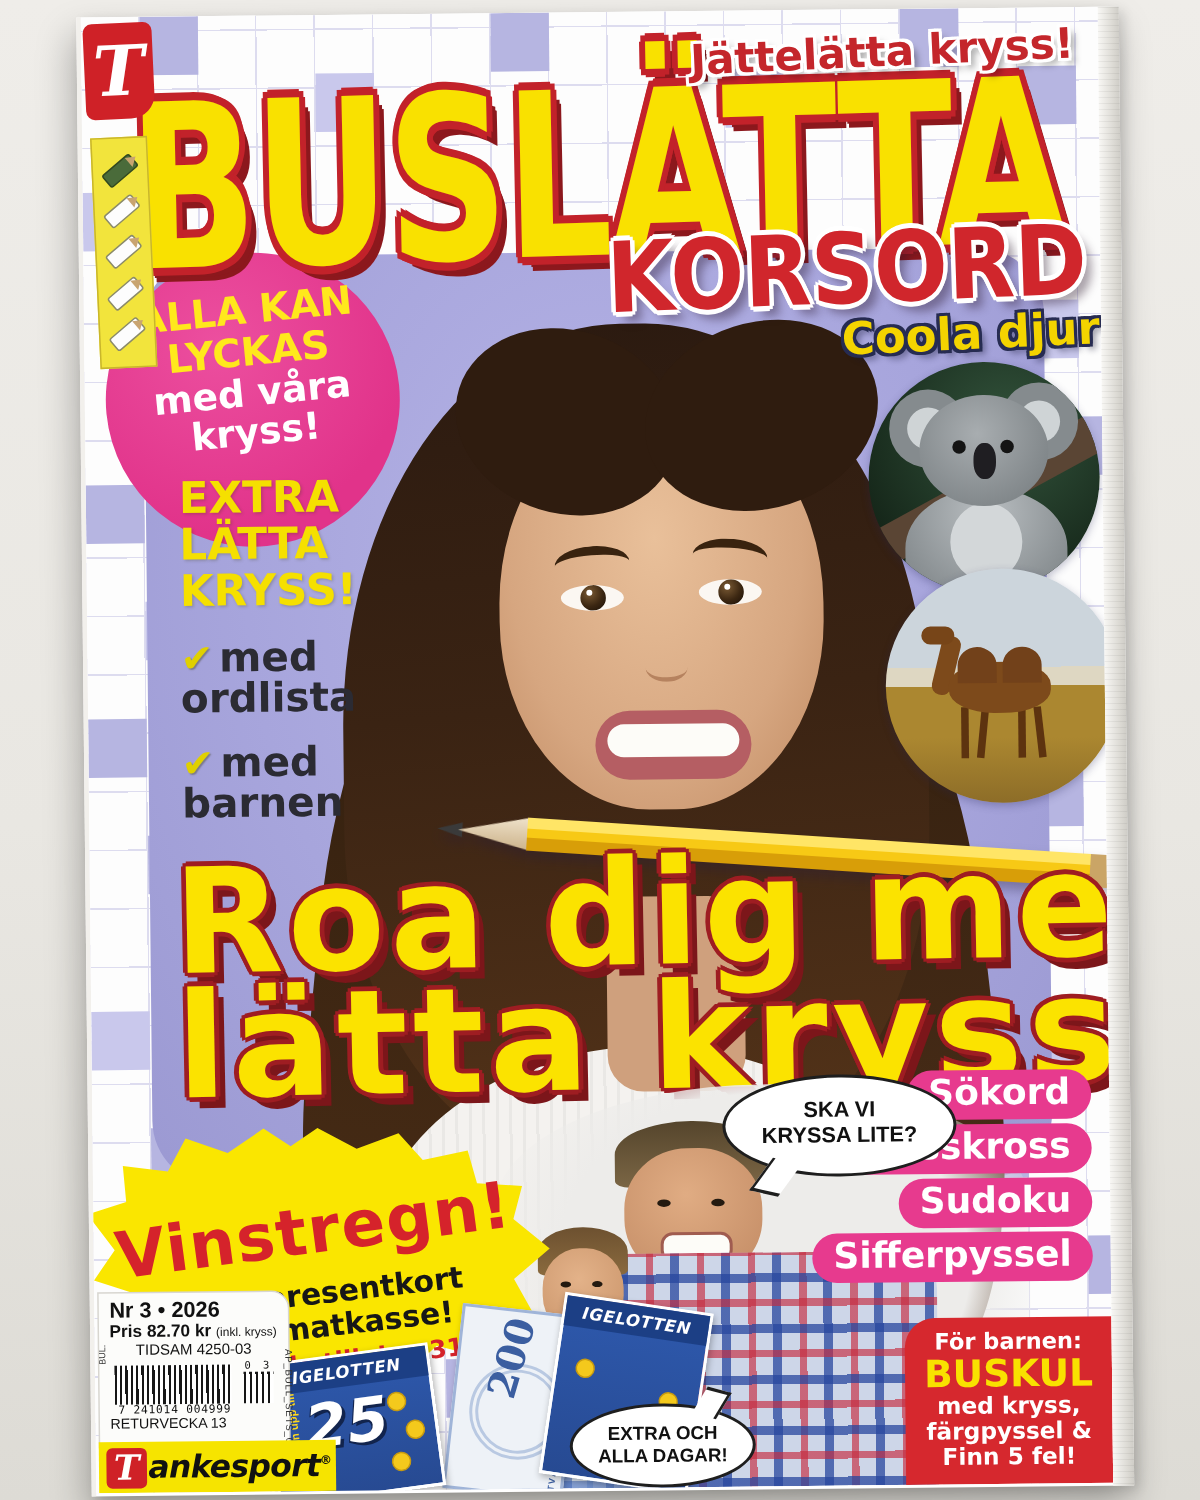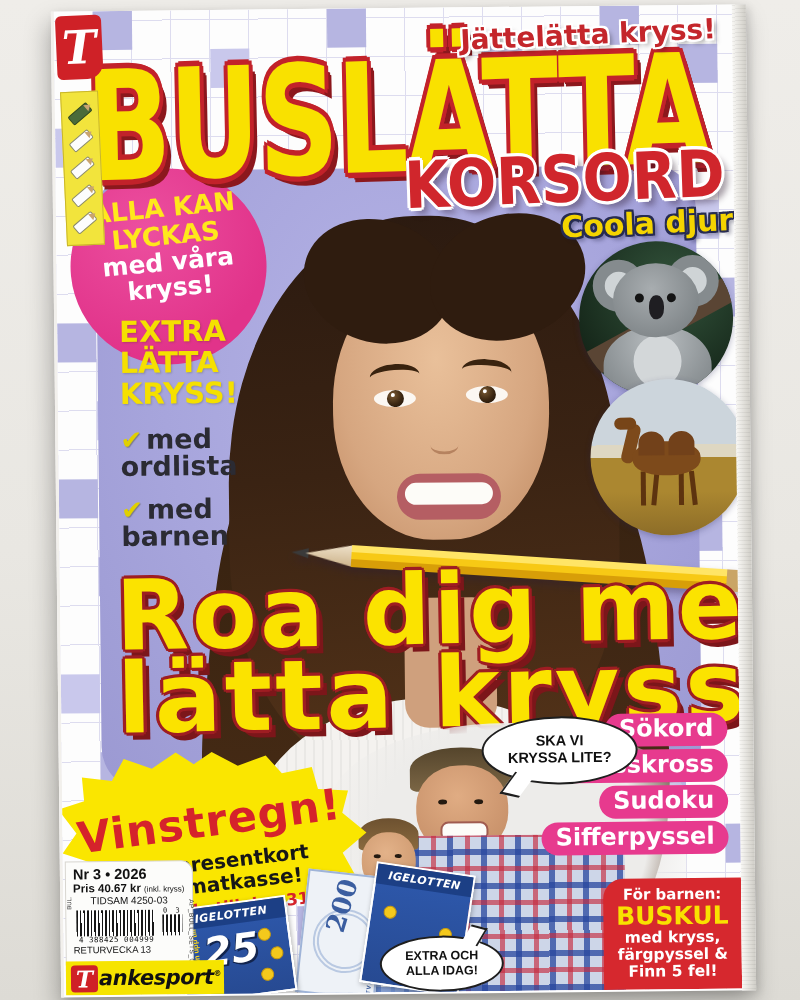--- a/index.html
+++ b/index.html
@@ -475,44 +475,44 @@
       <div class="pill">Sifferpyssel</div>
     </div>
 
     <div class="bubble b1">
       <span>SKA VI</span><br>
       <span>KRYSSA LITE?</span>
       <div class="tail"></div>
     </div>
     <div class="bubble b2">
       <span>EXTRA OCH</span><br>
-      <span>ALLA IDAG!</span>
+      <span>ALLA DAGAR!</span>
       <div class="tail"></div>
     </div>
 
     <div class="kids">
       <div class="intro">För barnen:</div>
       <div class="ktitle">BUSKUL</div>
       <div class="kl">med kryss,</div>
       <div class="kl">färgpyssel &amp;</div>
       <div class="kl">Finn 5 fel!</div>
     </div>
 
     <div class="issue">
       <div class="nr">Nr 3 • 2026</div>
       <div class="price">
-        <span>Pris 40.67 kr</span>
+        <span>Pris 82.70 kr</span>
         <small>(inkl. kryss)</small>
       </div>
       <div class="tidsam">TIDSAM 4250-03</div>
       <div class="barcode-row">
         <div class="bars"></div>
         <div class="addon-digits">0 3</div>
         <div class="bars-addon"></div>
-        <div class="bar-digits">4 388425 004999</div>
+        <div class="bar-digits">7 241014 004999</div>
       </div>
       <div class="retur">RETURVECKA 13</div>
       <div class="vert-code">AP_BULL_SETS_0106</div>
       <div class="spine-code">BUL.</div>
     </div>
 
     <div class="tstrip">
       <div class="tsq">T</div>
       <div class="tname">
         <span>ankesport</span><sup>®</sup>

